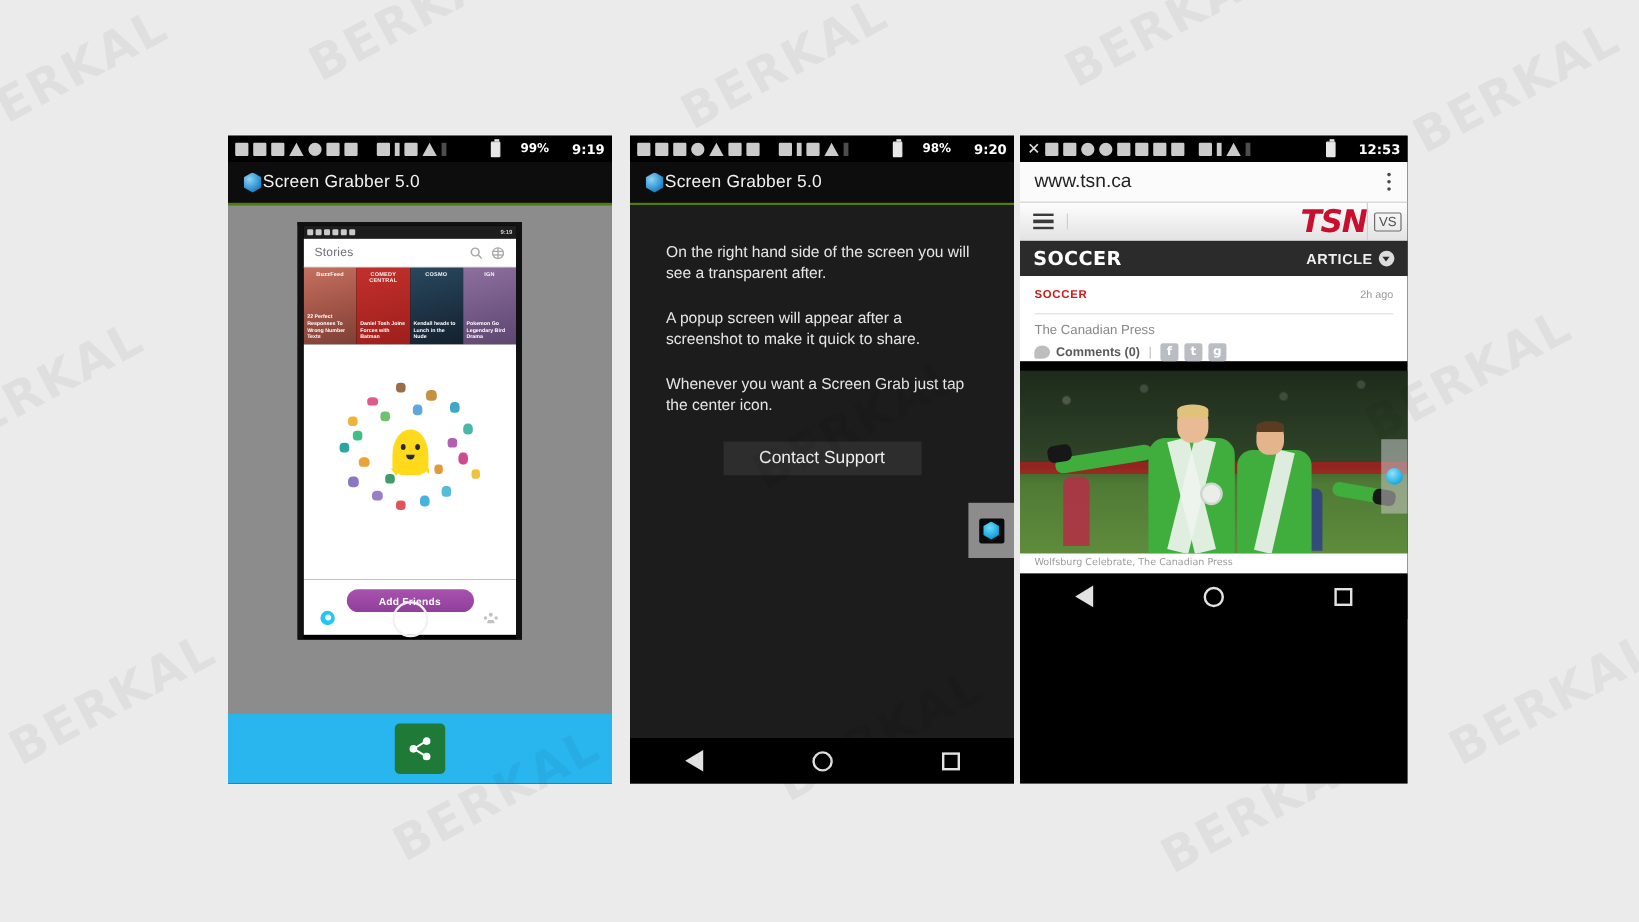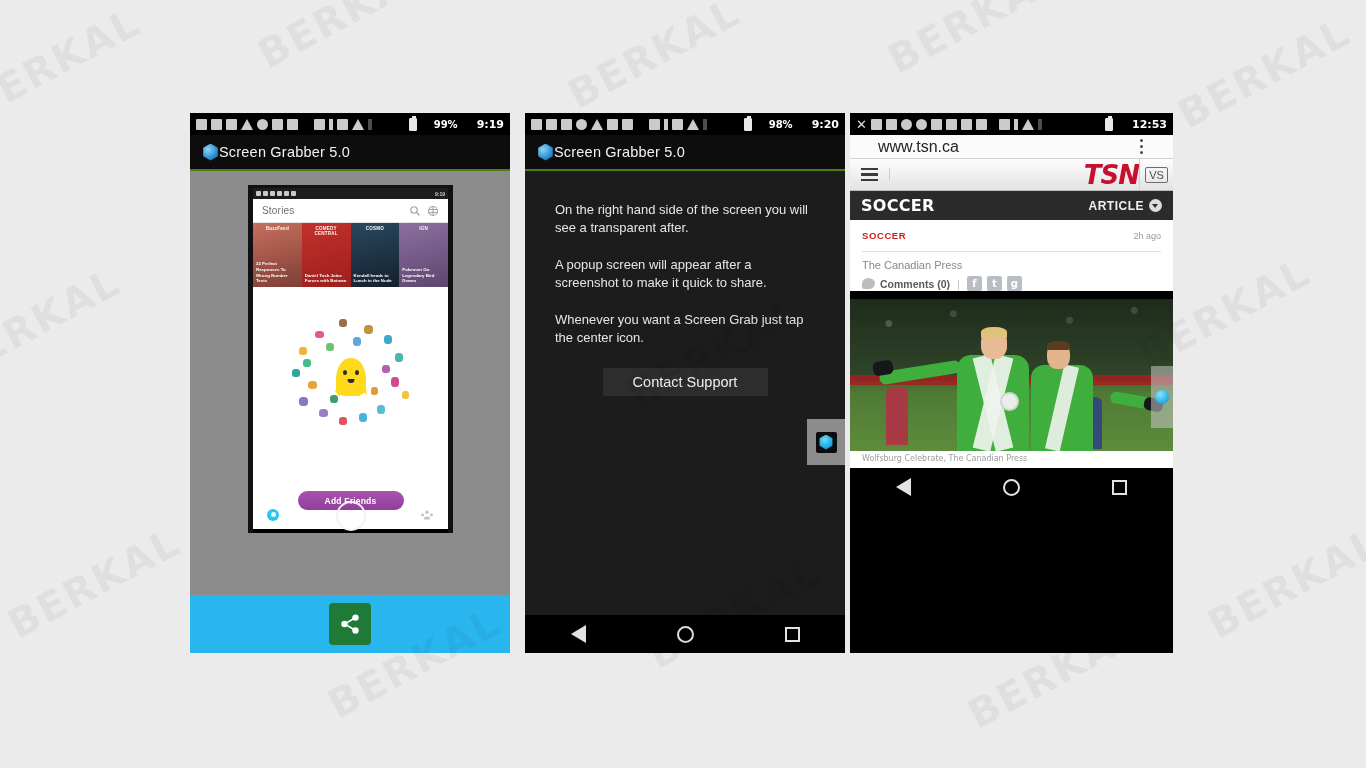--- a/index.html
+++ b/index.html
@@ -85,21 +85,21 @@
   }
   .appbar .title { color: #f2f2f2; font-size: 14.5px; letter-spacing: .2px; }
 
   
   .p1body {
     position: relative; height: 424px;
     background: #8c8c8c;
   }
   .phoneshot {
     position: absolute; left: 58px; top: 14px;
-    width: 205px; height: 348px;
+    width: 187px; height: 348px;
     background: #000;
     border-left: 5px solid #111; border-right: 5px solid #111;
     border-top: 3px solid #111;
     overflow: hidden;
   }
   .mini-status {
     height: 11px; background: #1d1d1d; display:flex; align-items:center;
     gap:2px; padding: 0 3px;
   }
   .mini-status .mi { width:5px; height:5px; background:#c9c9c9; border-radius:1px; }
@@ -215,22 +215,22 @@
     display:flex; align-items:center; justify-content:center; border-radius:2px;
   }
   .floatwidget .hex i {
     width: 15px; height: 15px;
     background: radial-gradient(circle at 38% 32%, #6fd8f8 0%, #17a6e0 58%, #0b74a8 100%);
     clip-path: polygon(50% 0%, 93% 25%, 93% 75%, 50% 100%, 7% 75%, 7% 25%);
   }
 
   
   .urlbar {
-    height: 24px; background:#fbfbfb; display:flex; align-items:center;
-    padding: 0 28px; border-bottom: 1px solid #d2d2d2;
+    height: 34px; background:#fbfbfb; display:flex; align-items:center;
+    padding: 0 12px; border-bottom: 1px solid #d2d2d2;
   }
   .urlbar .url { flex:1; font-size: 16px; color:#242424; }
   .urlbar .kebab { display:flex; flex-direction:column; gap:2.5px; padding: 2px; }
   .urlbar .kebab b { width:3.5px;height:3.5px;border-radius:50%;background:#4a4a4a;display:block;}
   .tsnbar {
     height: 32px; background: linear-gradient(180deg,#fdfdfd,#e3e3e3);
     display:flex; align-items:center; border-bottom:1px solid #bdbdbd;
   }
   .tsnbar .burger { width: 40px; display:flex; flex-direction:column;
     gap: 3px; align-items:center; border-right:1px solid #cfcfcf; padding: 0 0;}

